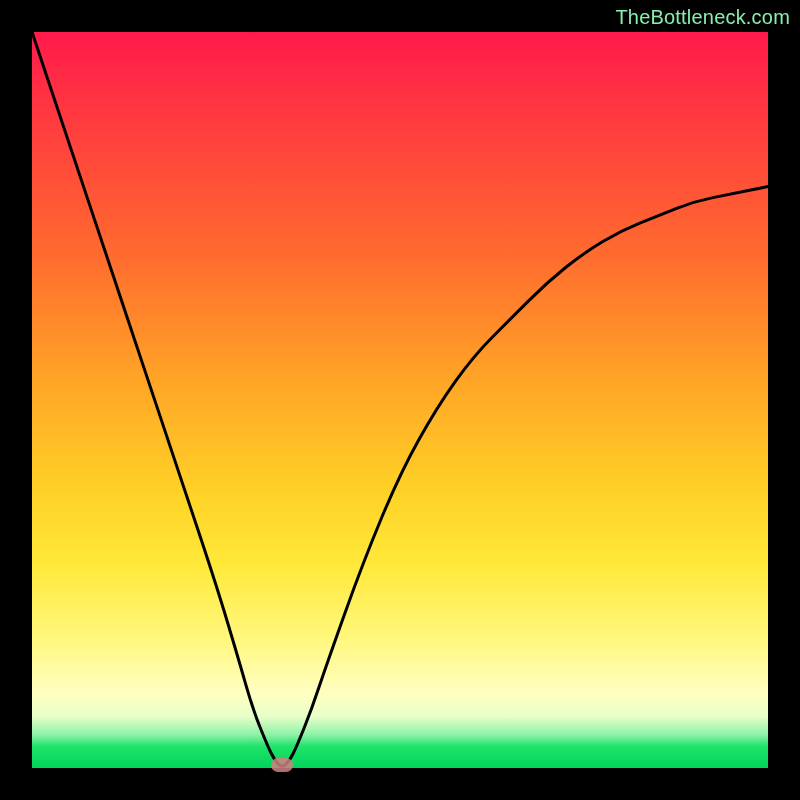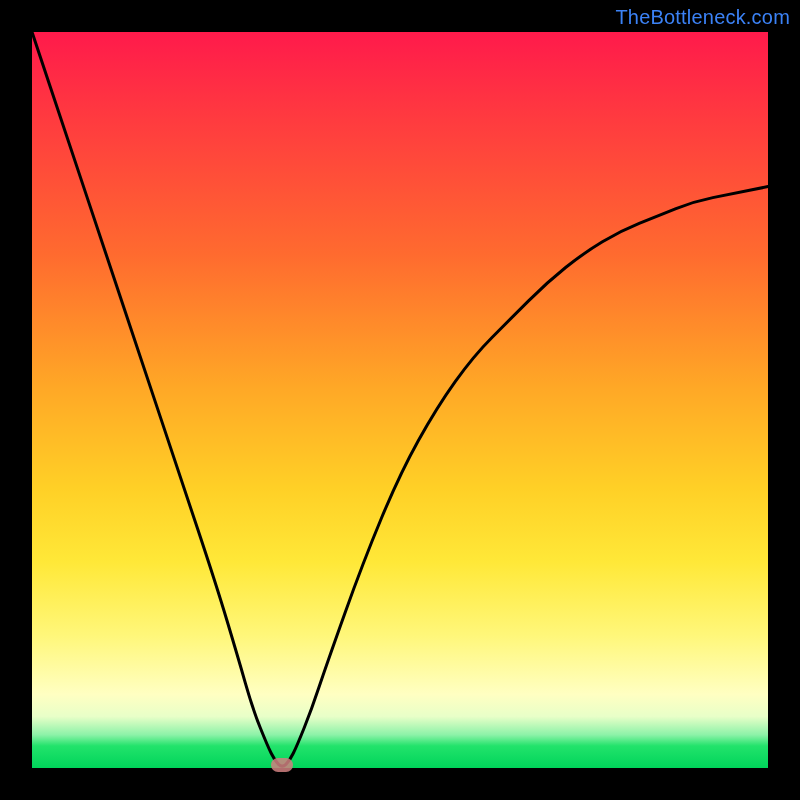--- a/index.html
+++ b/index.html
@@ -39,21 +39,21 @@
       #e8ffc8 93%,
       #8cf2a8 95.5%,
       #22e36b 97%,
       #00d45a 100%
     );
   }
   .watermark {
     position: absolute;
     top: 6px;
     right: 10px;
-    color: #3b82f6;
+    color: #86efac;
     font-size: 20px;
     font-weight: 500;
     letter-spacing: 0.2px;
     user-select: none;
   }
   svg.curve {
     position: absolute;
     left: 0;
     top: 0;
     width: 736px;

